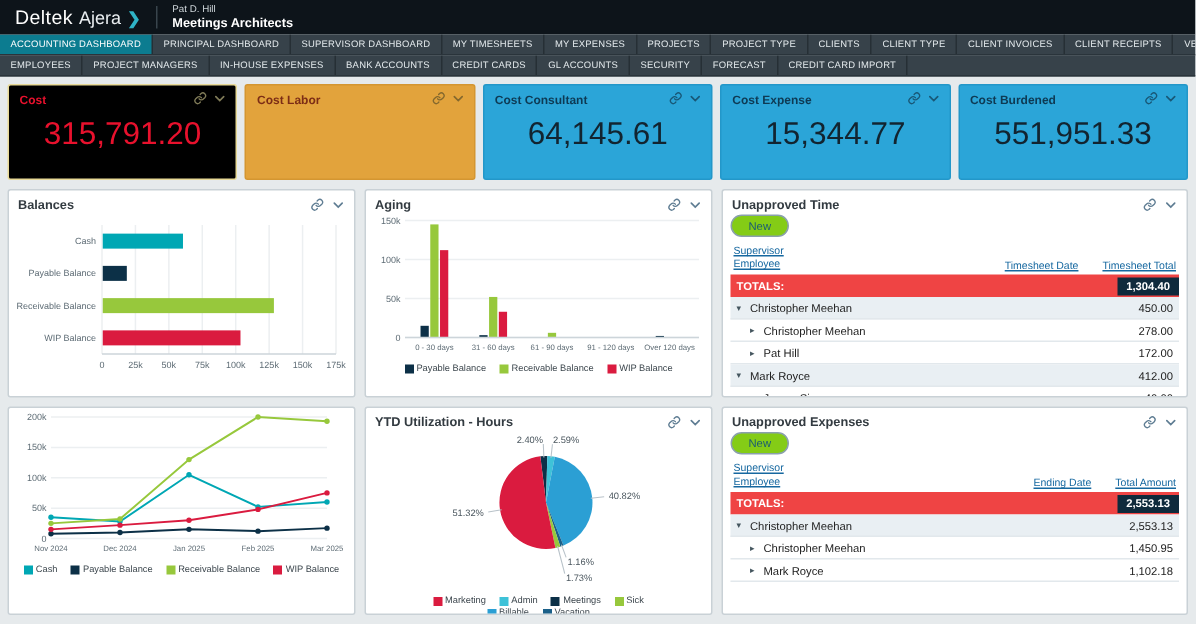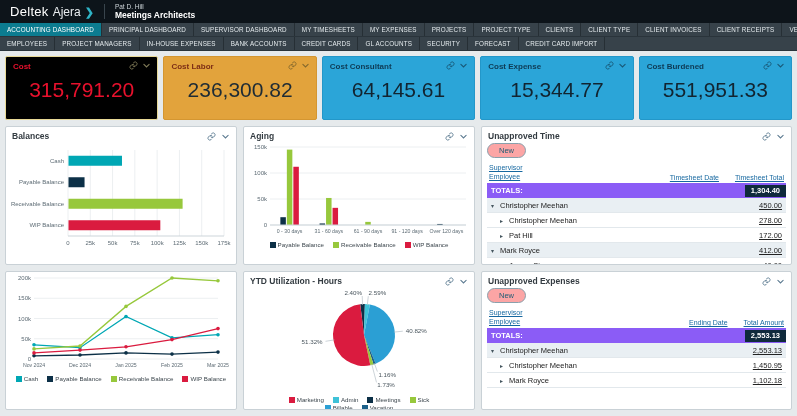--- a/index.html
+++ b/index.html
@@ -40,33 +40,33 @@
   .ax{font-size:6px;fill:#5e6c75;}
   .axs{font-size:5.2px;fill:#5e6c75;}
   .pctl{font-size:6.2px;fill:#4a565e;}
 
   .legend{display:flex;justify-content:center;gap:9px;margin-top:1px;}
   .litem{display:flex;align-items:center;gap:2px;font-size:6.2px;color:#3c464d;cursor:pointer;}
   .sq{width:6px;height:6px;display:inline-block;flex:0 0 auto;}
 
   
   .tbl{padding:0 5px;font-size:7.5px;color:#222;}
-  .new-btn{margin:1px 0 4px;display:inline-block;border:1px solid #8aa0ac;border-radius:9px;padding:2px 11px;font-size:7.5px;background:#fca5a5;color:#1b5b74;cursor:pointer;font-family:"Liberation Sans",sans-serif;}
+  .new-btn{margin:1px 0 4px;display:inline-block;border:1px solid #8aa0ac;border-radius:9px;padding:2px 11px;font-size:7.5px;background:#84cc16;color:#1b5b74;cursor:pointer;font-family:"Liberation Sans",sans-serif;}
   .tbl-head{display:flex;justify-content:space-between;align-items:flex-end;padding:1px 2px 2px;}
   .head-left{display:flex;flex-direction:column;line-height:1.3;}
   .head-right{display:flex;gap:16px;}
   .link{color:#1668a0;text-decoration:underline;font-size:7px;cursor:pointer;}
-  .tbl-totals{display:flex;justify-content:space-between;background:#8b5cf6;color:#fff;font-weight:bold;font-size:7.5px;padding:1.5px 0 1.5px 4px;align-items:center;}
+  .tbl-totals{display:flex;justify-content:space-between;background:#ef4444;color:#fff;font-weight:bold;font-size:7.5px;padding:1.5px 0 1.5px 4px;align-items:center;}
   .totals-value{background:#0f2a3c;padding:1.5px 6px;}
   .tbl-row{display:flex;justify-content:space-between;padding:2.5px 4px;border-bottom:1px solid #e2e8ec;align-items:center;cursor:pointer;}
   .tbl-row.grp{background:#e9eff3;}
   .row-name{display:flex;align-items:center;flex:1;}
   .tri{display:inline-block;width:9px;font-size:6px;color:#45565f;}
   .sub .row-name{padding-left:9px;}
-  .val{text-align:center;text-decoration:underline;}
+  .val{text-align:center;}
 </style>
 </head>
 <body>
 
 <div class="app">
 
   <header class="topbar">
     <div class="brand">
       <span class="brand-deltek">Deltek</span>
       <span class="brand-ajera">Ajera</span>
@@ -124,21 +124,20 @@
           <div class="kpi-title" style="color: rgb(124, 45, 22);">Cost Labor</div>
           <div class="kpi-icons" style="color: rgb(109, 90, 42);">
             <svg width="9" height="9" viewBox="0 0 24 24" fill="none" stroke="currentColor" stroke-width="2.4" stroke-linecap="round" stroke-linejoin="round">
               <path d="M10 13a5 5 0 0 0 7.5.5l3-3a5 5 0 0 0-7-7l-1.7 1.7"></path>
               <path d="M14 11a5 5 0 0 0-7.5-.5l-3 3a5 5 0 0 0 7 7l1.7-1.7"></path>
             </svg>
             <svg width="9" height="9" viewBox="0 0 24 24" fill="none" stroke="currentColor" stroke-width="3" stroke-linecap="round">
               <path d="M5 9l7 7 7-7"></path>
             </svg>
           </div>
-          <div class="kpi-value" style="color: rgb(29, 43, 53);">236,300.82</div>
         </div>
         <div class="kpi" style="background: rgb(43, 165, 216); border: 1px solid rgb(35, 151, 201);">
           <div class="kpi-title" style="color: rgb(14, 58, 84);">Cost Consultant</div>
           <div class="kpi-icons" style="color: rgb(20, 69, 95);">
             <svg width="9" height="9" viewBox="0 0 24 24" fill="none" stroke="currentColor" stroke-width="2.4" stroke-linecap="round" stroke-linejoin="round">
               <path d="M10 13a5 5 0 0 0 7.5.5l3-3a5 5 0 0 0-7-7l-1.7 1.7"></path>
               <path d="M14 11a5 5 0 0 0-7.5-.5l-3 3a5 5 0 0 0 7 7l1.7-1.7"></path>
             </svg>
             <svg width="9" height="9" viewBox="0 0 24 24" fill="none" stroke="currentColor" stroke-width="3" stroke-linecap="round">
               <path d="M5 9l7 7 7-7"></path>

